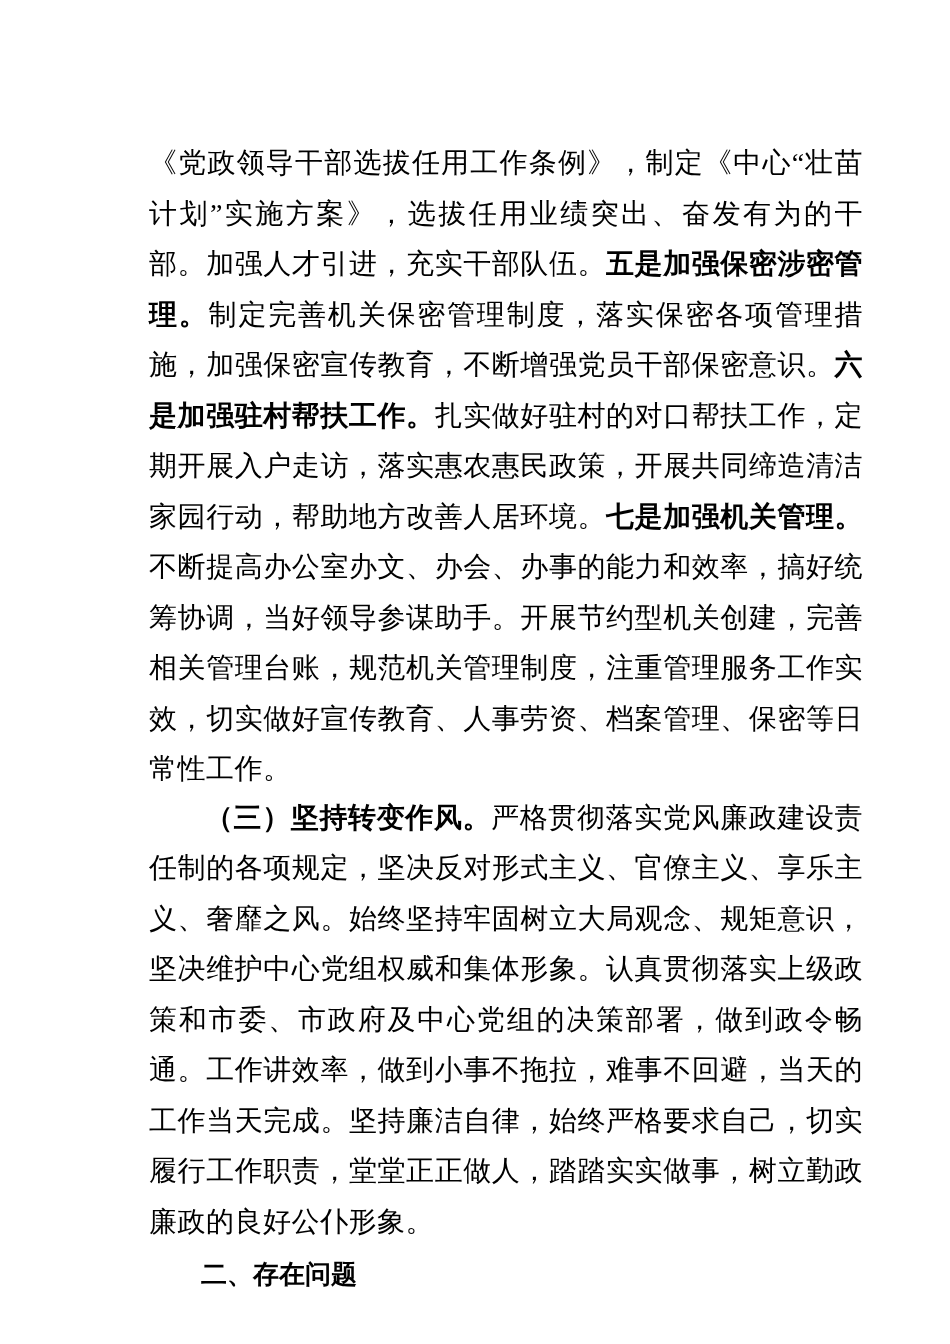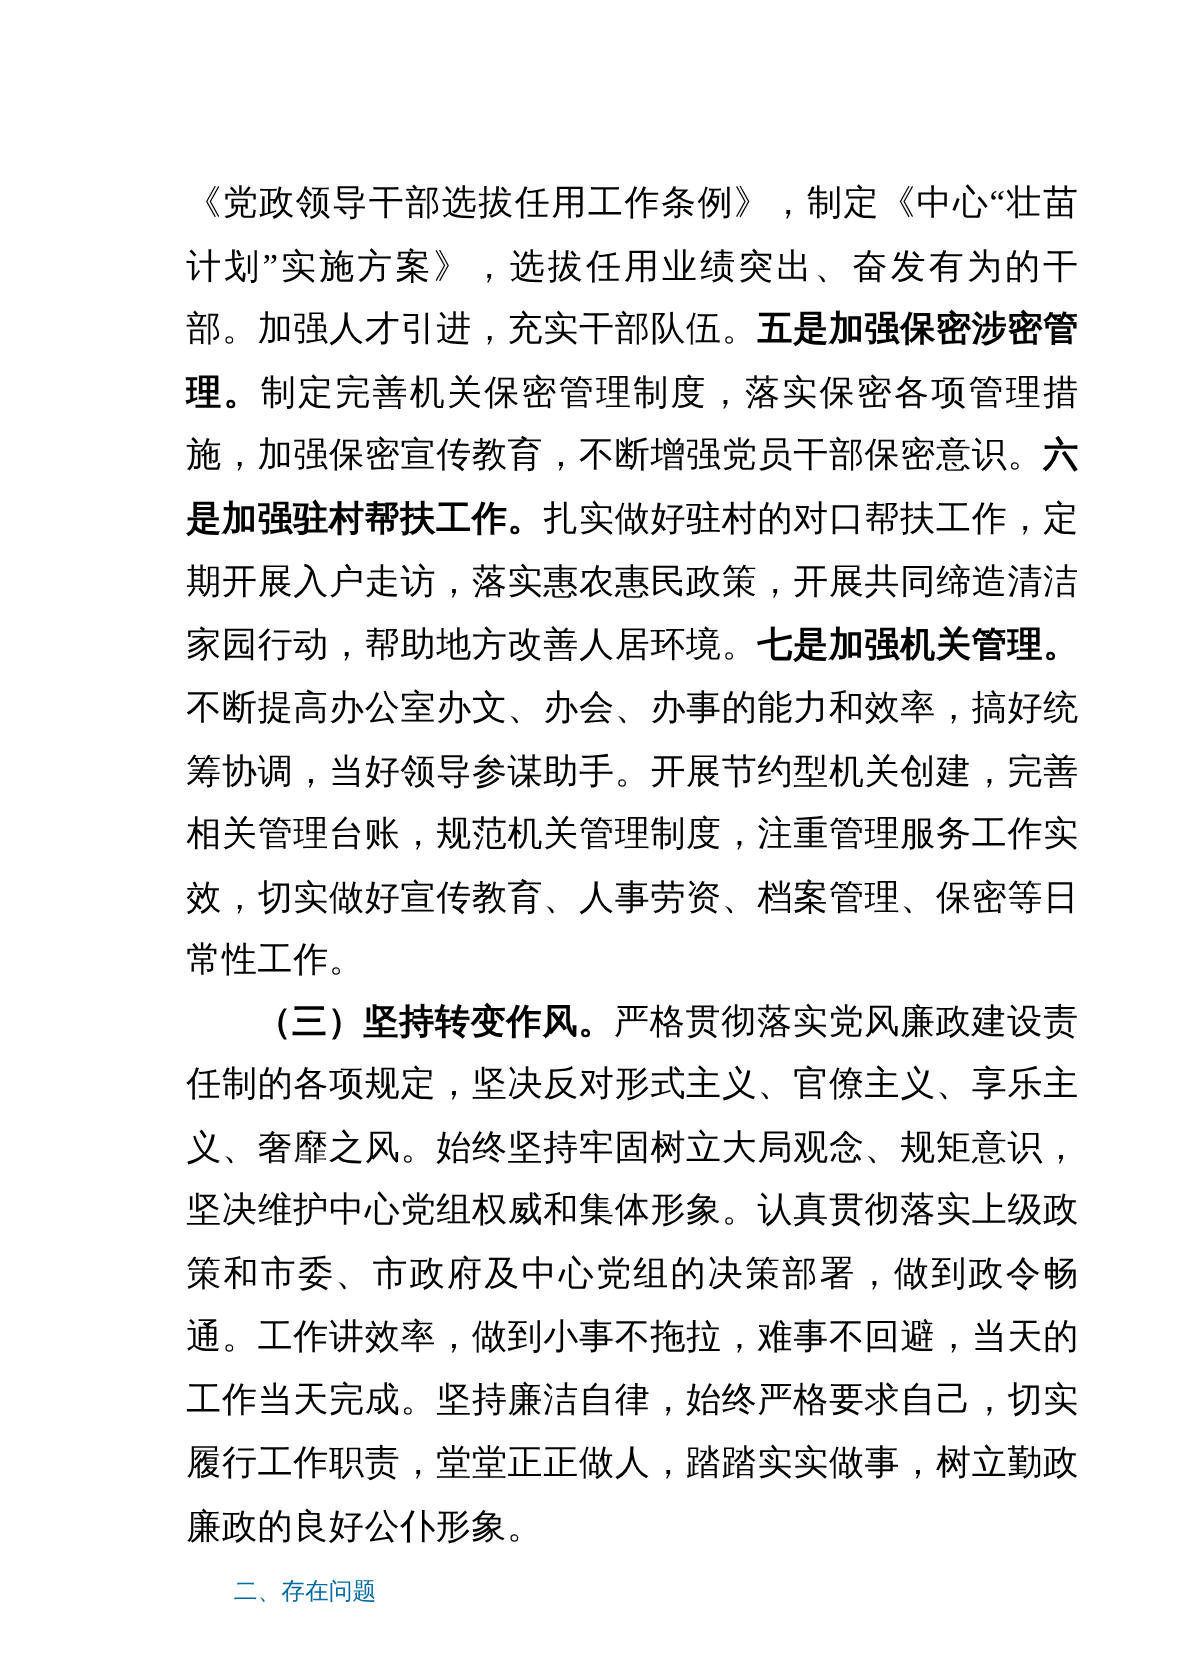--- a/index.html
+++ b/index.html
@@ -46,25 +46,25 @@
   .seg {
     font-weight: normal;
   }
   .seg.bold {
     font-weight: bold;
   }
   .section-heading {
     margin: 0;
     padding: 0;
     font-family: "Liberation Sans", sans-serif;
-    font-size: 19px;
-    font-weight: normal;
+    font-size: 26px;
+    font-weight: bold;
     line-height: 50.5px;
     text-indent: 2em;
-    color: #0369a1;
+    color: #000000;
   }
 </style>
 </head>
 <body>
 
 <div class="page">
   <div class="content">
 
     <p class="para">
       <span class="seg">《党政领导干部选拔任用工作条例》，制定《中心“壮苗计划”实施方案》，选拔任用业绩突出、奋发有为的干部。加强人才引进，充实干部队伍。</span><span class="seg bold">五是加强保密涉密管理。</span><span class="seg">制定完善机关保密管理制度，落实保密各项管理措施，加强保密宣传教育，不断增强党员干部保密意识。</span><span class="seg bold">六是加强驻村帮扶工作。</span><span class="seg">扎实做好驻村的对口帮扶工作，定期开展入户走访，落实惠农惠民政策，开展共同缔造清洁家园行动，帮助地方改善人居环境。</span><span class="seg bold">七是加强机关管理。</span><span class="seg">不断提高办公室办文、办会、办事的能力和效率，搞好统筹协调，当好领导参谋助手。开展节约型机关创建，完善相关管理台账，规范机关管理制度，注重管理服务工作实效，切实做好宣传教育、人事劳资、档案管理、保密等日常性工作。</span>

